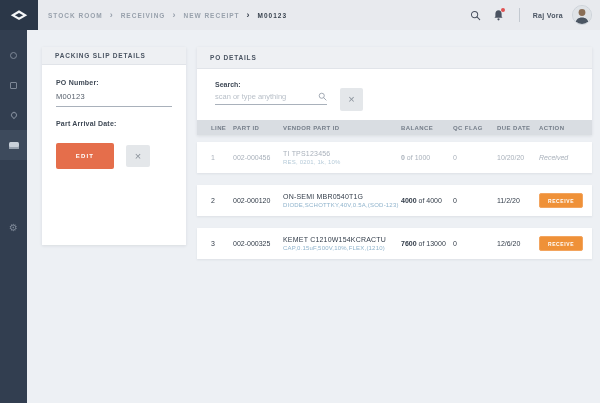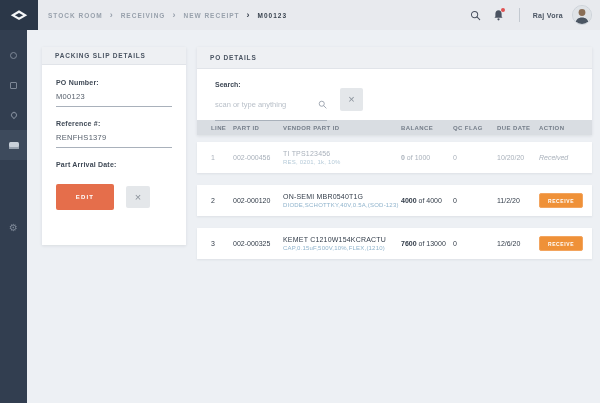--- a/index.html
+++ b/index.html
@@ -47,21 +47,21 @@
   .edit-btn { width:58px; height:26px; background:#e56e4b; color:#fff; font-size:6px; font-weight:bold; letter-spacing:1.2px; border:none; border-radius:2px; cursor:pointer; font-family:inherit; }
   .x-btn { width:24px; height:22px; background:#e4e7ea; border:none; border-radius:2px; color:#8a929b; font-size:11px; line-height:1; cursor:pointer; display:flex; align-items:center; justify-content:center; font-family:inherit; }
 
   
   .po-card { position:absolute; left:197px; top:47px; width:395px; }
   .po-top { background:#fff; box-shadow:0 1px 3px rgba(40,50,60,.10); }
   .po-head { height:22px; }
   .po-search { padding:12px 18px 0 18px; height:51px; }
   .s-label { font-size:7px; font-weight:bold; color:#3e4855; margin-bottom:4px; }
   .s-row { display:flex; align-items:flex-start; }
-  .s-input-wrap { width:112px; display:flex; align-items:flex-end; border-bottom:1px solid #a9b1bb; padding-bottom:11px;margin-top:8px; }
+  .s-input-wrap { width:112px; display:flex; align-items:flex-end; border-bottom:1px solid #a9b1bb; padding-bottom:3px; }
   .s-input { flex:1; border:none; outline:none; background:transparent; font-size:7.5px; color:#57606c; font-family:inherit; min-width:0; }
   .s-input::placeholder { color:#b9c0c9; }
   .s-clear { width:23px; height:23px; margin-left:13px; margin-top:-4px; background:#e4e7ea; border:none; border-radius:2px; color:#8a929b; font-size:11px; line-height:1; cursor:pointer; display:flex; align-items:center; justify-content:center; font-family:inherit; }
 
   .grid { display:grid; grid-template-columns:22px 50px 118px 52px 44px 42px 1fr; padding:0 14px; align-items:center; }
   .po-cols { height:15px; background:#d9dde2; font-size:6px; font-weight:bold; letter-spacing:.4px; color:#747d89; }
   .po-row { background:#fff; box-shadow:0 1px 2px rgba(40,50,60,.08); height:31px; margin-top:12px; font-size:7px; color:#323c49; }
   .po-row.first { margin-top:7px; }
   .cell-line { color:#323c49; }
   .vendor-main { font-size:7px; color:#323c49; letter-spacing:.2px; }
@@ -156,24 +156,20 @@
     <div class="card-head ps-head">
       <span>PACKING SLIP DETAILS</span>
     </div>
     <div class="ps-body">
 
         <div class="field first">
           <div class="f-label">PO Number:</div>
           <div class="f-value">M00123</div>
         </div>
 
-        <div class="field">
-          <div class="f-label">Reference #:</div>
-          <div class="f-value">RENFHS1379</div>
-        </div>
 
         <div class="field">
           <div class="f-label">Part Arrival Date:</div>
         </div>
 
       <div class="ps-buttons">
         <button class="edit-btn">EDIT</button>
         <button class="x-btn">
             <span>×</span>
           </button>

